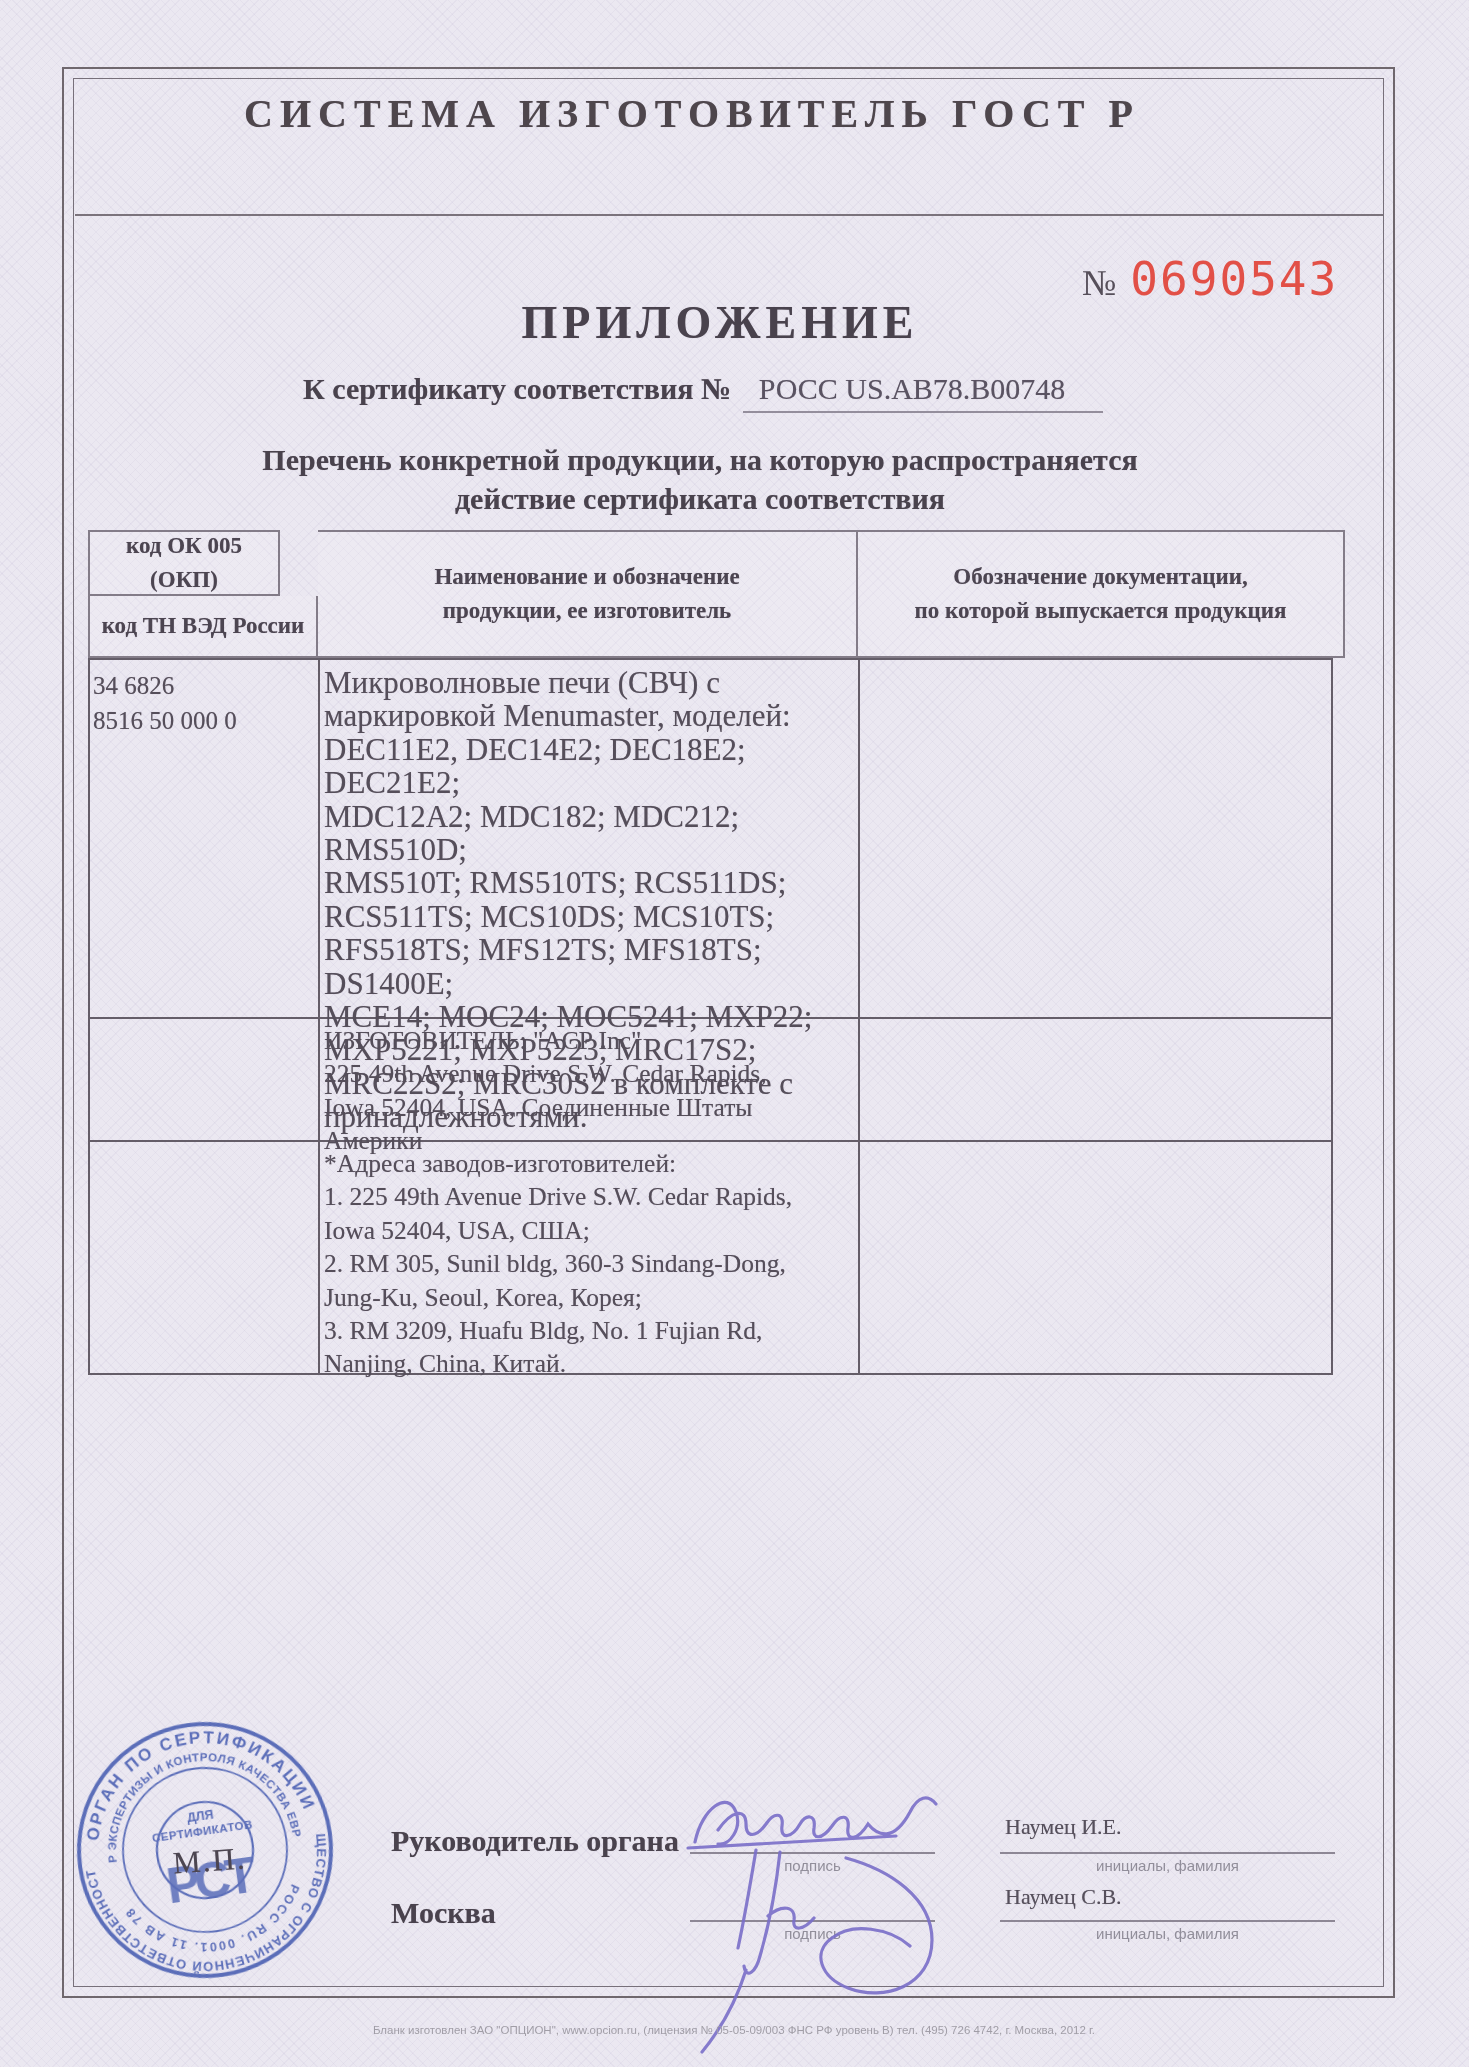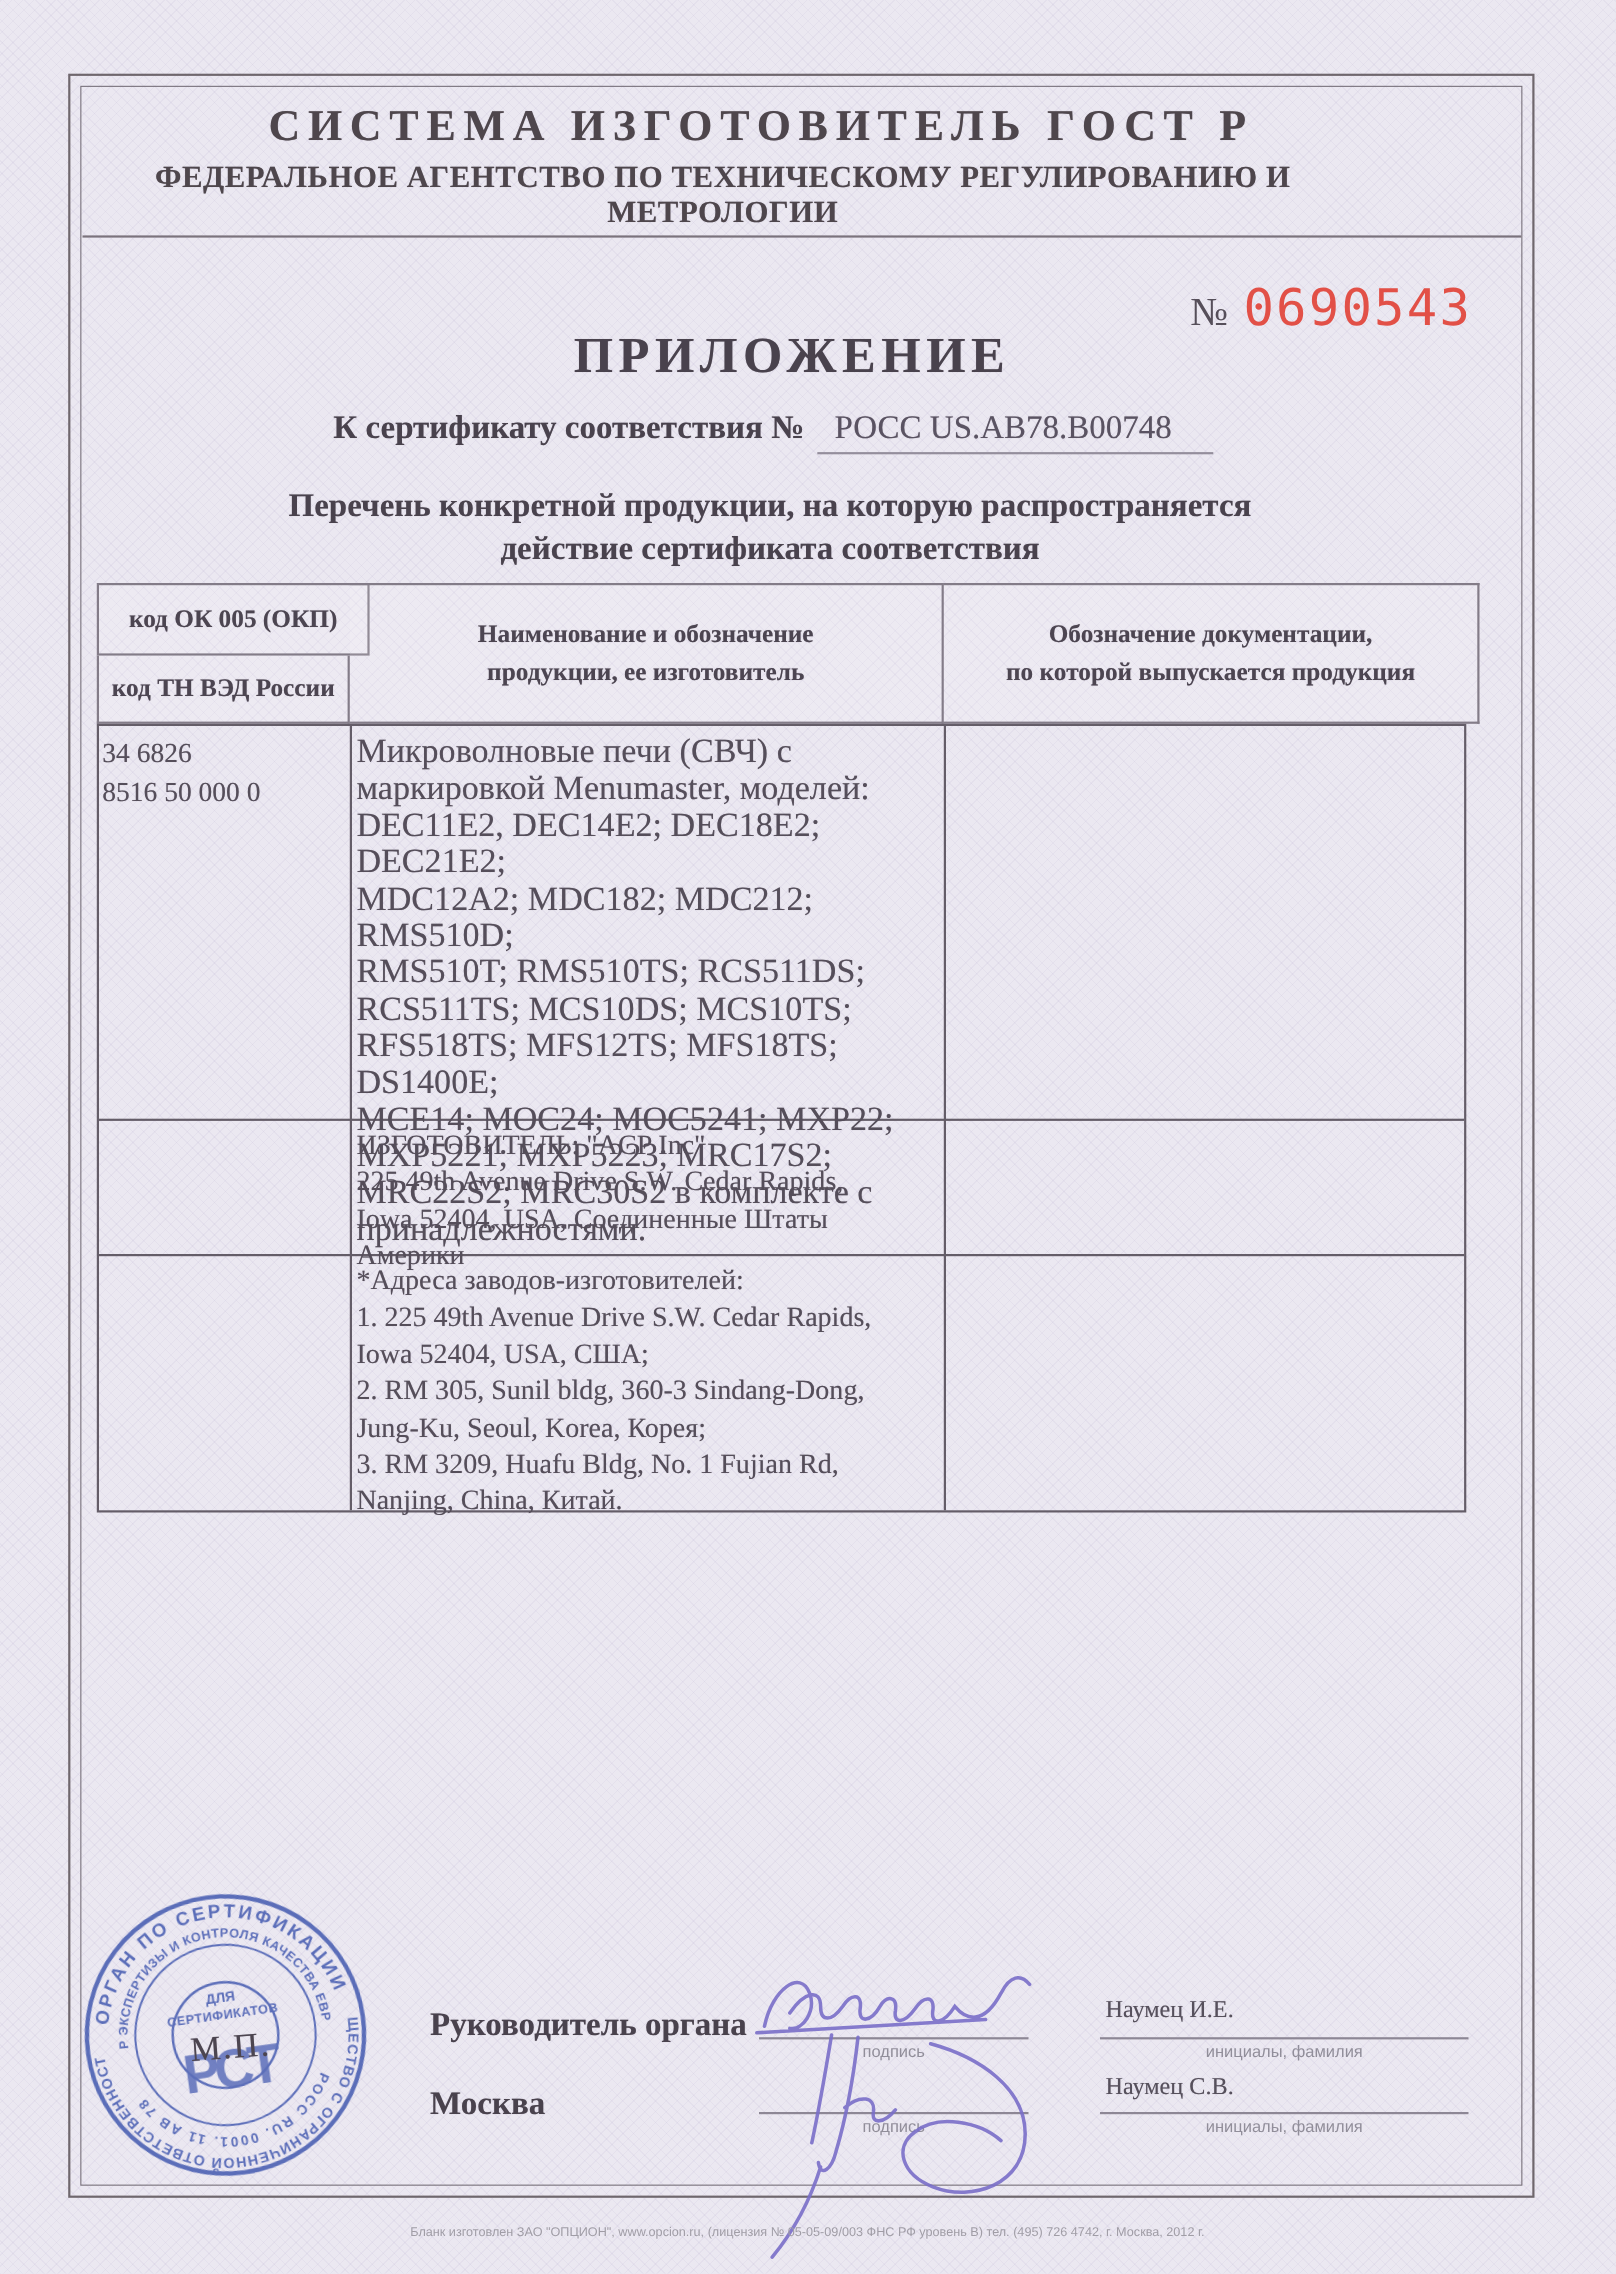--- a/index.html
+++ b/index.html
@@ -39,21 +39,21 @@
   .cert-line .val{font-weight:400;color:#5a5362;border-bottom:2px solid #948e9c;
     padding:0 14px 5px 16px;margin-left:4px;display:inline-block;min-width:330px;}
 
   .subtitle{position:absolute;left:90px;top:440px;width:1220px;text-align:center;
     font-size:30px;font-weight:700;line-height:39px;color:#49424d;}
 
   
   .th{position:absolute;box-sizing:border-box;border:2px solid #837c88;background:rgba(255,255,255,.12);
     display:flex;align-items:center;justify-content:center;text-align:center;
     font-size:23px;font-weight:700;line-height:34px;white-space:pre-line;color:#4c4551;}
-  .th-codes-top{left:88px;top:530px;width:248px;height:66px;}
+  .th-codes-top{left:88px;top:530px;width:192px;height:66px;}
   .th-codes-bottom{left:88px;top:596px;width:230px;height:62px;border-top:none;}
   .th-product{left:318px;top:530px;width:540px;height:128px;border-left:none;}
   .th-doc{left:858px;top:530px;width:487px;height:128px;border-left:none;}
 
   .grid{position:absolute;left:88px;top:658px;width:1245px;height:717px;box-sizing:border-box;
     border:2px solid #645d68;}
   .grid .v1{position:absolute;left:228px;top:0;bottom:0;border-left:2px solid #645d68;}
   .grid .v2{position:absolute;left:768px;top:0;bottom:0;border-left:2px solid #645d68;}
   .grid .h1{position:absolute;left:0;right:0;top:357px;border-top:2px solid #645d68;}
   .grid .h2{position:absolute;left:0;right:0;top:480px;border-top:2px solid #645d68;}
@@ -97,21 +97,20 @@
 </style>
 </head>
 <body>
 
 <div class="page">
 
   <div class="frame-outer"></div>
   <div class="frame-inner"></div>
 
   <div class="sys-title soft">СИСТЕМА ИЗГОТОВИТЕЛЬ ГОСТ Р</div>
-  <div class="agency soft">ФЕДЕРАЛЬНОЕ АГЕНТСТВО ПО ТЕХНИЧЕСКОМУ РЕГУЛИРОВАНИЮ И МЕТРОЛОГИИ</div>
   <div class="top-rule"></div>
 
   <div class="blank-no">
     <span class="pref">№</span>
     <span class="digits">0690543</span>
   </div>
 
   <div class="appendix-title soft">ПРИЛОЖЕНИЕ</div>
 
   <div class="cert-line">

